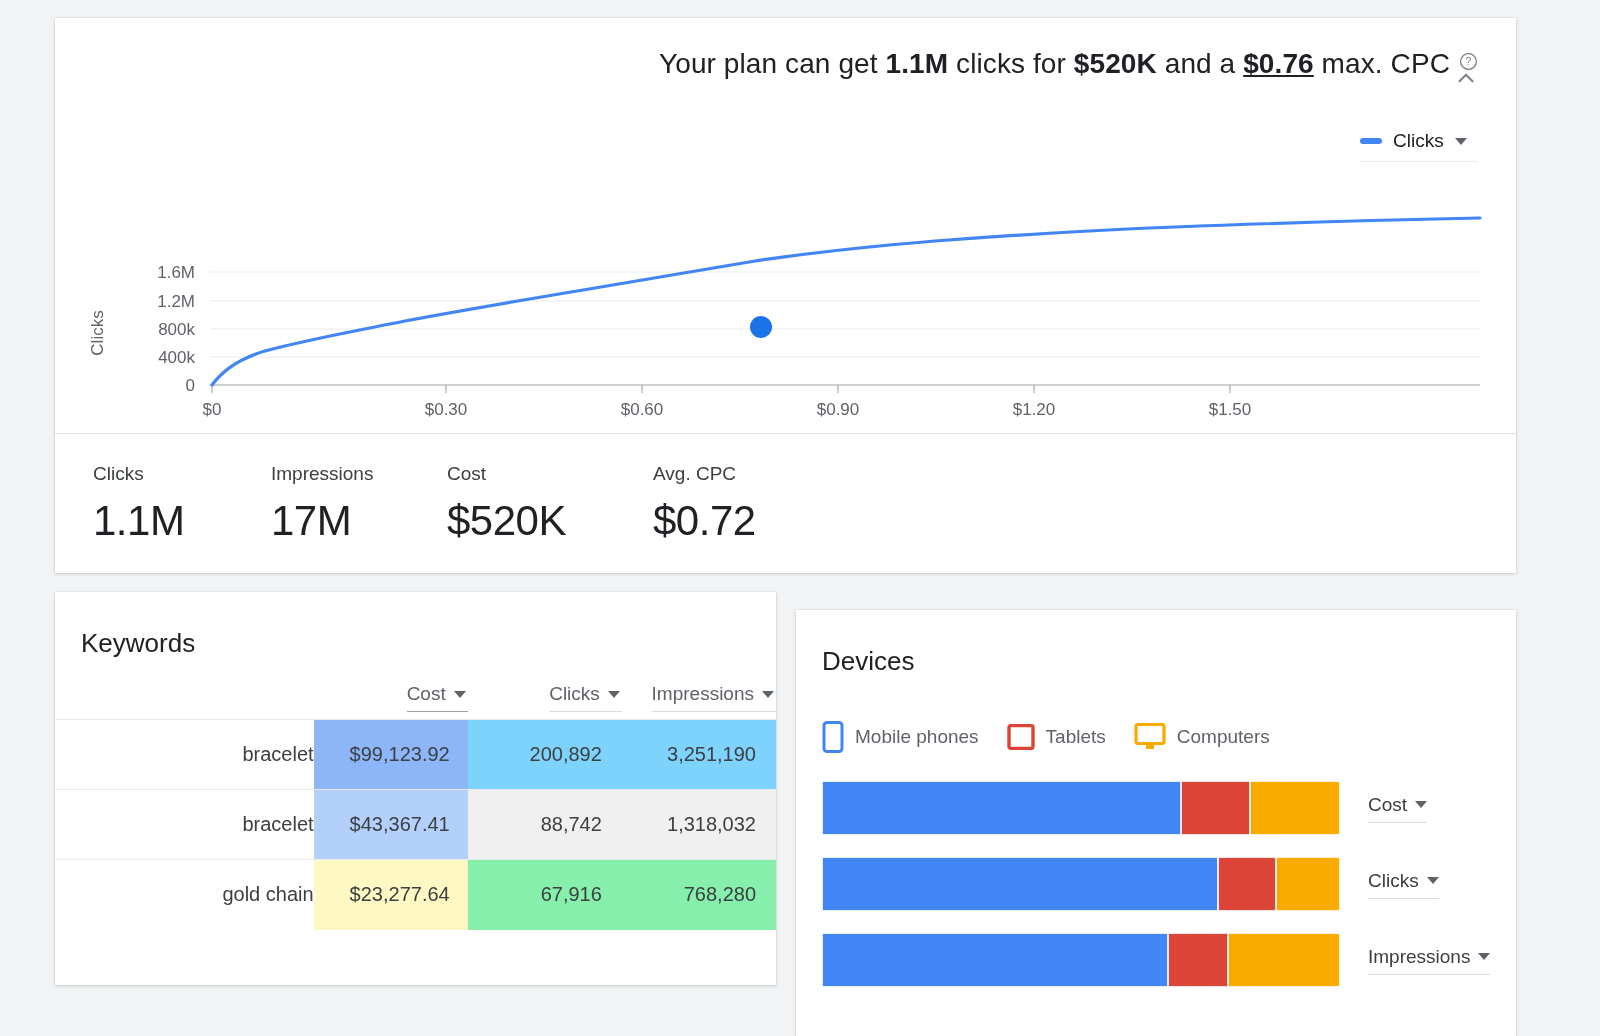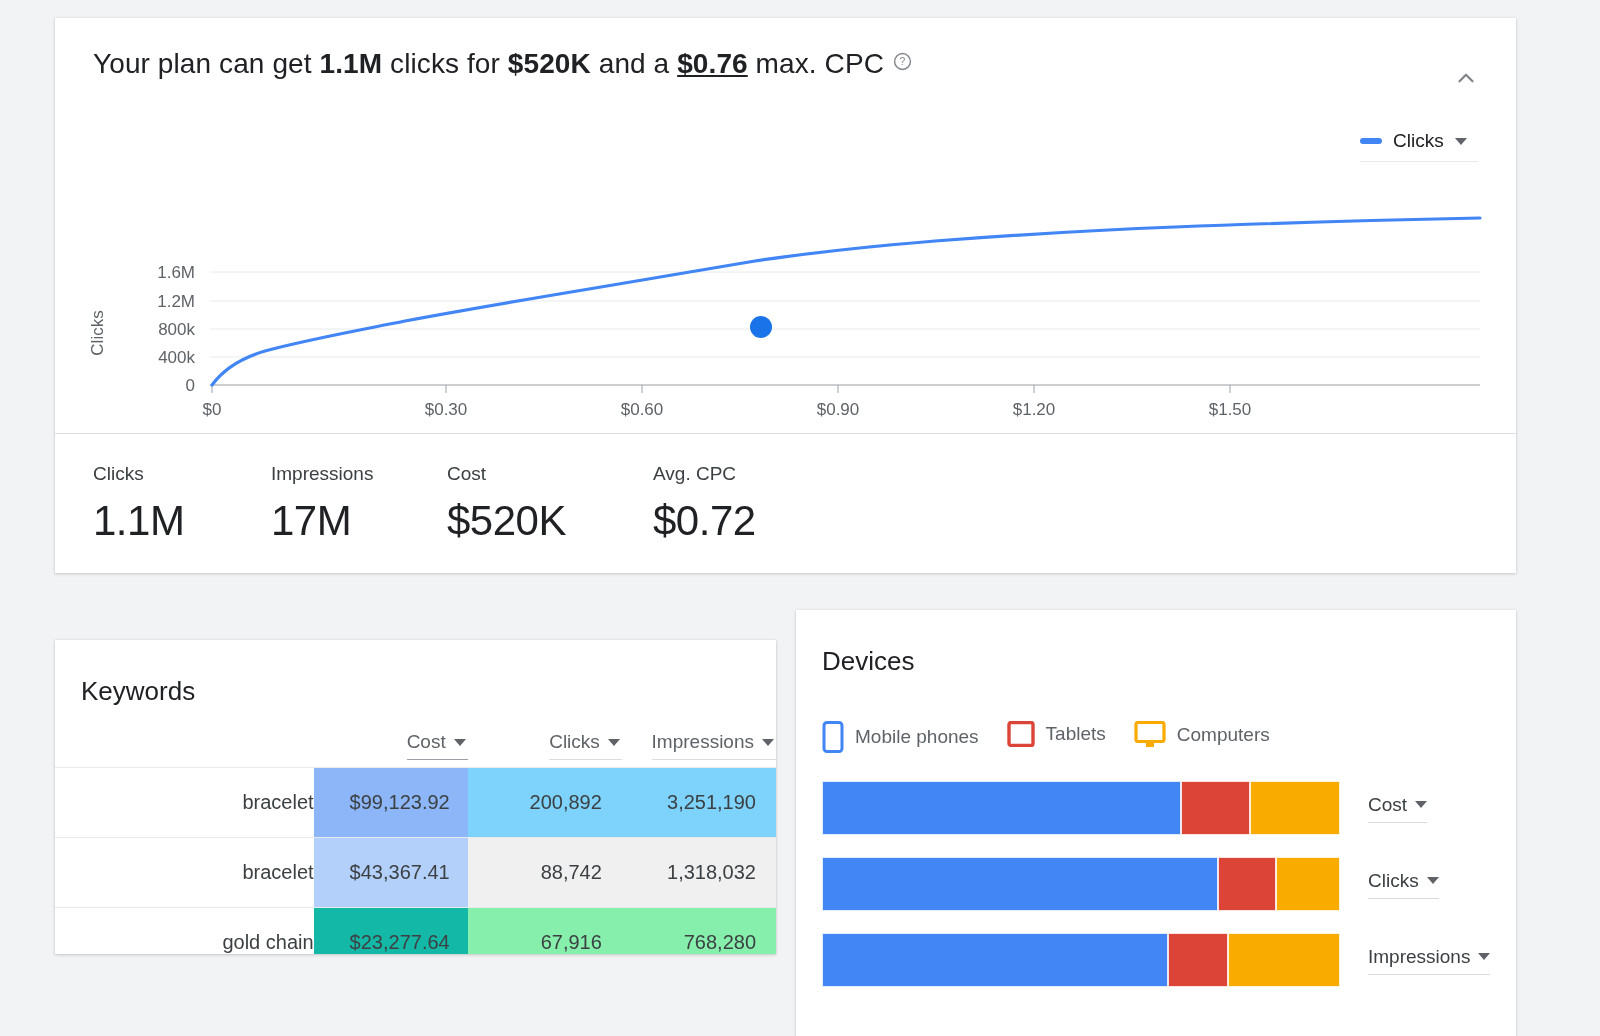--- a/index.html
+++ b/index.html
@@ -16,20 +16,21 @@
     position: absolute; left: 55px; top: 18px;
     width: 1461px; height: 555px;
     background: #fff;
     box-shadow: 0 1px 3px rgba(60,64,67,.22), 0 0 1px rgba(60,64,67,.16);
   }
   .forecast-head {
     position: relative;
     height: 90px;
     display: flex; align-items: center;
     padding: 0 38px;
+    justify-content: flex-end;
   }
   .headline {
     font-size: 28px; color: #202124; font-weight: 400;
     letter-spacing: .1px; white-space: nowrap;
   }
   .headline b { font-weight: 700; }
   .headline .underlined { font-weight: 700; text-decoration: underline; }
   .help-icon {
     display: inline-block; vertical-align: 2px;
     width: 19px; height: 19px; margin-left: 9px;
@@ -66,22 +67,22 @@
     padding-left: 38px;
   }
   .metric { margin-right: 0; }
   .metric-label { font-size: 19px; color: #3c4043; margin-bottom: 12px; }
   .metric-value { font-size: 42px; color: #202124; font-weight: 400; letter-spacing: -.5px; }
   .m0 { width: 178px; } .m1 { width: 176px; } .m2 { width: 206px; }
   .m3 { width: 155px; } .m4 { width: 160px; }
 
   
   .keywords-card {
-    position: absolute; left: 55px; top: 640px;
-    width: 721px; height: 314px;
+    position: absolute; left: 55px; top: 592px;
+    width: 721px; height: 393px;
     background: #fff; overflow: hidden;
     box-shadow: 0 1px 3px rgba(60,64,67,.22), 0 0 1px rgba(60,64,67,.16);
   }
   .devices-card {
     position: absolute; left: 796px; top: 610px;
     width: 720px; height: 426px;
     background: #fff; overflow: hidden;
     box-shadow: 0 1px 3px rgba(60,64,67,.22), 0 0 1px rgba(60,64,67,.16);
   }
   .card-title { font-size: 26px; color: #202124; padding: 36px 0 0 26px; }
@@ -109,21 +110,21 @@
   .kw-name { text-align: left; padding-left: 26px; color: #1a73e8; cursor: pointer; }
   .cell-cost { color: #3c4043; padding-right: 18px; }
   .cell-cost.top { color: #fff; }
   .cell-num { background: #e8e8e8; padding-right: 20px; }
   .cell-num.alt { background: #7dd3fc; }
   .cell-num.alt2 { background: #f0f0f0; }
   .cell-num.alt3 { background: #86efac; }
 
   
   .dev-legend {
-    display: flex; align-items: flex-start; gap: 14px;
+    display: flex; align-items: center; gap: 14px;
     padding: 44px 0 0 26px;
   }
   .dev-item { display: flex; align-items: center; gap: 11px; margin-right: 14px; }
   .dev-text { font-size: 19px; color: #5f6368; }
   .bars { padding: 28px 0 0 26px; }
   .bar-row { display: flex; align-items: center; margin-bottom: 22px; }
   .bar { height: 54px; display: flex; }
   .seg { height: 100%; border: 1px solid rgba(255,255,255,.85); }
   .seg-blue { background: #4285f4; }
   .seg-red { background: #db4437; }
@@ -262,21 +263,21 @@
           <td class="cell-num alt">3,251,190</td>
         </tr>
         <tr>
           <td class="kw-name">bracelet</td>
           <td class="cell-cost" style="background:#b3d0fa">$43,367.41</td>
           <td class="cell-num alt2">88,742</td>
           <td class="cell-num alt2">1,318,032</td>
         </tr>
         <tr>
           <td class="kw-name">gold chain</td>
-          <td class="cell-cost" style="background:#14b8a6">$23,277.64</td>
+          <td class="cell-cost" style="background:#fef9c3">$23,277.64</td>
           <td class="cell-num alt3">67,916</td>
           <td class="cell-num alt3">768,280</td>
         </tr>
       </tbody>
     </table>
   </div>
 
   <div class="devices-card">
     <div class="card-title">Devices</div>
 

